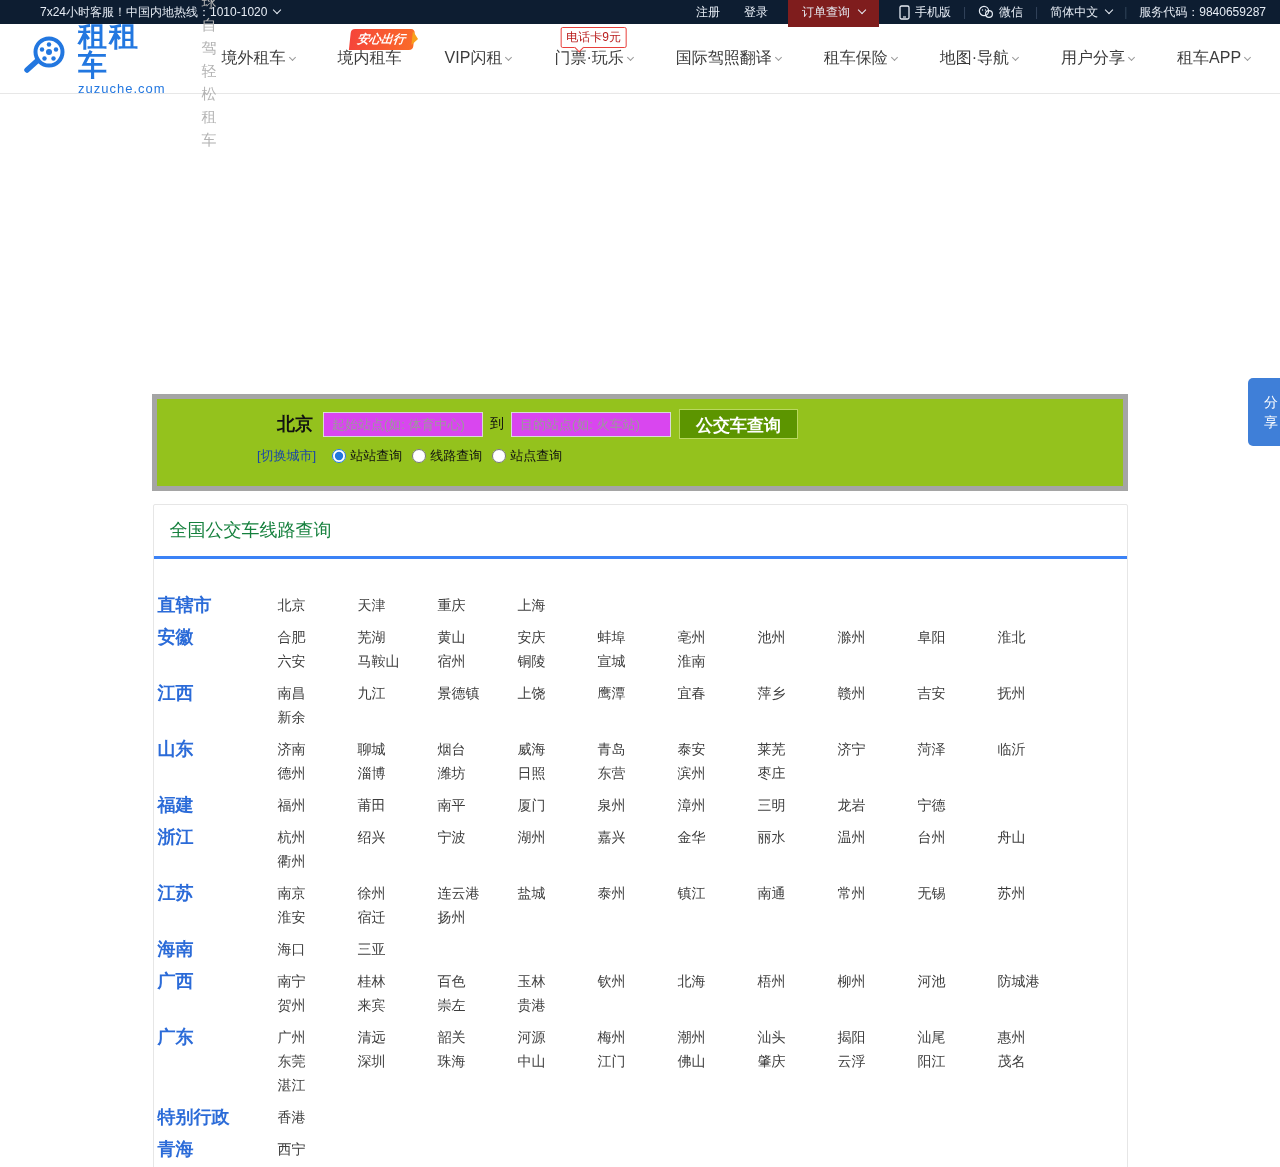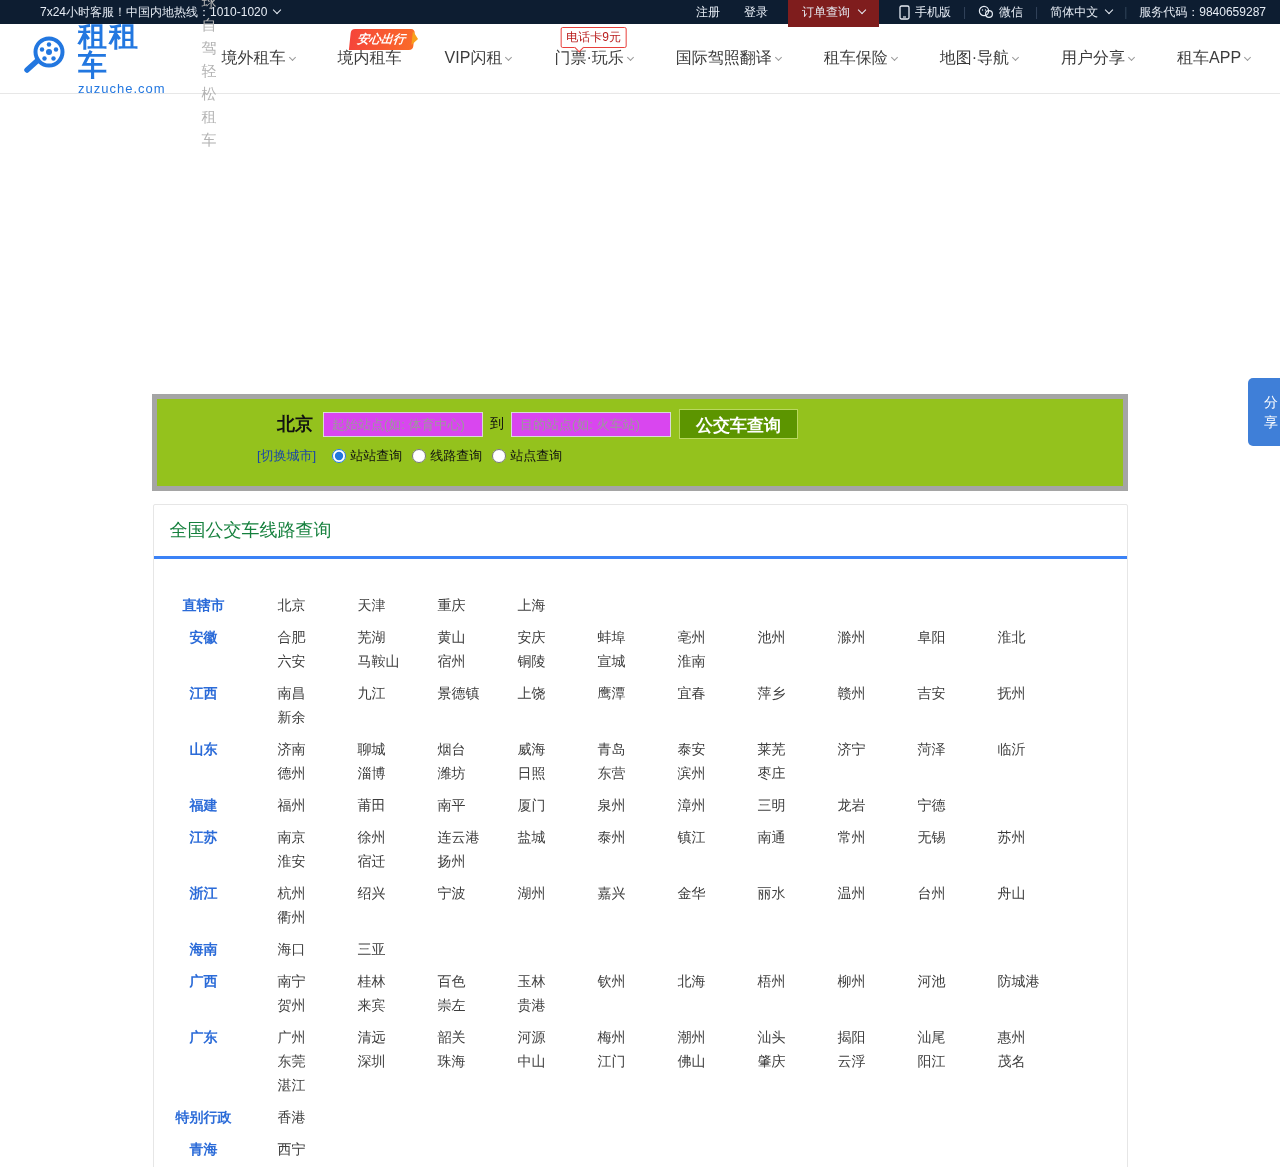--- a/index.html
+++ b/index.html
@@ -70,21 +70,21 @@
     color:#fff; font-size:14px; padding:14px 16px; border-radius:5px 0 0 5px;
     text-align:center; line-height:20px; word-break:break-all; cursor:pointer; }
 
   
   .card { width:975px; margin:13px auto 0; border:1px solid #e6e6e6;
     border-radius:2px; background:#fff; height:700px; }
   .card-title { font-size:18px; color:#15803d; padding:0 16px; line-height:51px;
     border-bottom:3px solid #3b82f6; }
   .regions { padding:34px 0 0 4px; }
   .region-row { display:flex; margin-bottom:8px; }
-  .province { width:92px; text-align:center; font-size:14px; font-weight:bold;
+  .province { width:92px; text-align:left; font-size:18px; font-weight:bold;
     color:#2b6bd8; line-height:24px; flex-shrink:0; cursor:pointer; }
   .cities { width:810px; margin-left:28px; display:flex; flex-wrap:wrap; }
   .city { width:80px; font-size:14px; color:#3d3d3d; line-height:24px; cursor:pointer; }
 </style>
 </head>
 <body>
 
 <div class="topbar">
   <div class="topbar-left">
     <span>7x24小时客服！中国内地热线：1010-1020</span>
@@ -364,20 +364,48 @@
 
             <span class="city">三明</span>
 
             <span class="city">龙岩</span>
 
             <span class="city">宁德</span>
           </div>
       </div>
 
       <div class="region-row">
+        <span class="province">浙江</span>
+        <div class="cities">
+
+            <span class="city">杭州</span>
+
+            <span class="city">绍兴</span>
+
+            <span class="city">宁波</span>
+
+            <span class="city">湖州</span>
+
+            <span class="city">嘉兴</span>
+
+            <span class="city">金华</span>
+
+            <span class="city">丽水</span>
+
+            <span class="city">温州</span>
+
+            <span class="city">台州</span>
+
+            <span class="city">舟山</span>
+
+            <span class="city">衢州</span>
+          </div>
+      </div>
+
+      <div class="region-row">
         <span class="province">江苏</span>
         <div class="cities">
 
             <span class="city">南京</span>
 
             <span class="city">徐州</span>
 
             <span class="city">连云港</span>
 
             <span class="city">盐城</span>
@@ -396,48 +424,20 @@
 
             <span class="city">淮安</span>
 
             <span class="city">宿迁</span>
 
             <span class="city">扬州</span>
           </div>
       </div>
 
       <div class="region-row">
-        <span class="province">浙江</span>
-        <div class="cities">
-
-            <span class="city">杭州</span>
-
-            <span class="city">绍兴</span>
-
-            <span class="city">宁波</span>
-
-            <span class="city">湖州</span>
-
-            <span class="city">嘉兴</span>
-
-            <span class="city">金华</span>
-
-            <span class="city">丽水</span>
-
-            <span class="city">温州</span>
-
-            <span class="city">台州</span>
-
-            <span class="city">舟山</span>
-
-            <span class="city">衢州</span>
-          </div>
-      </div>
-
-      <div class="region-row">
         <span class="province">海南</span>
         <div class="cities">
 
             <span class="city">海口</span>
 
             <span class="city">三亚</span>
           </div>
       </div>
 
       <div class="region-row">

